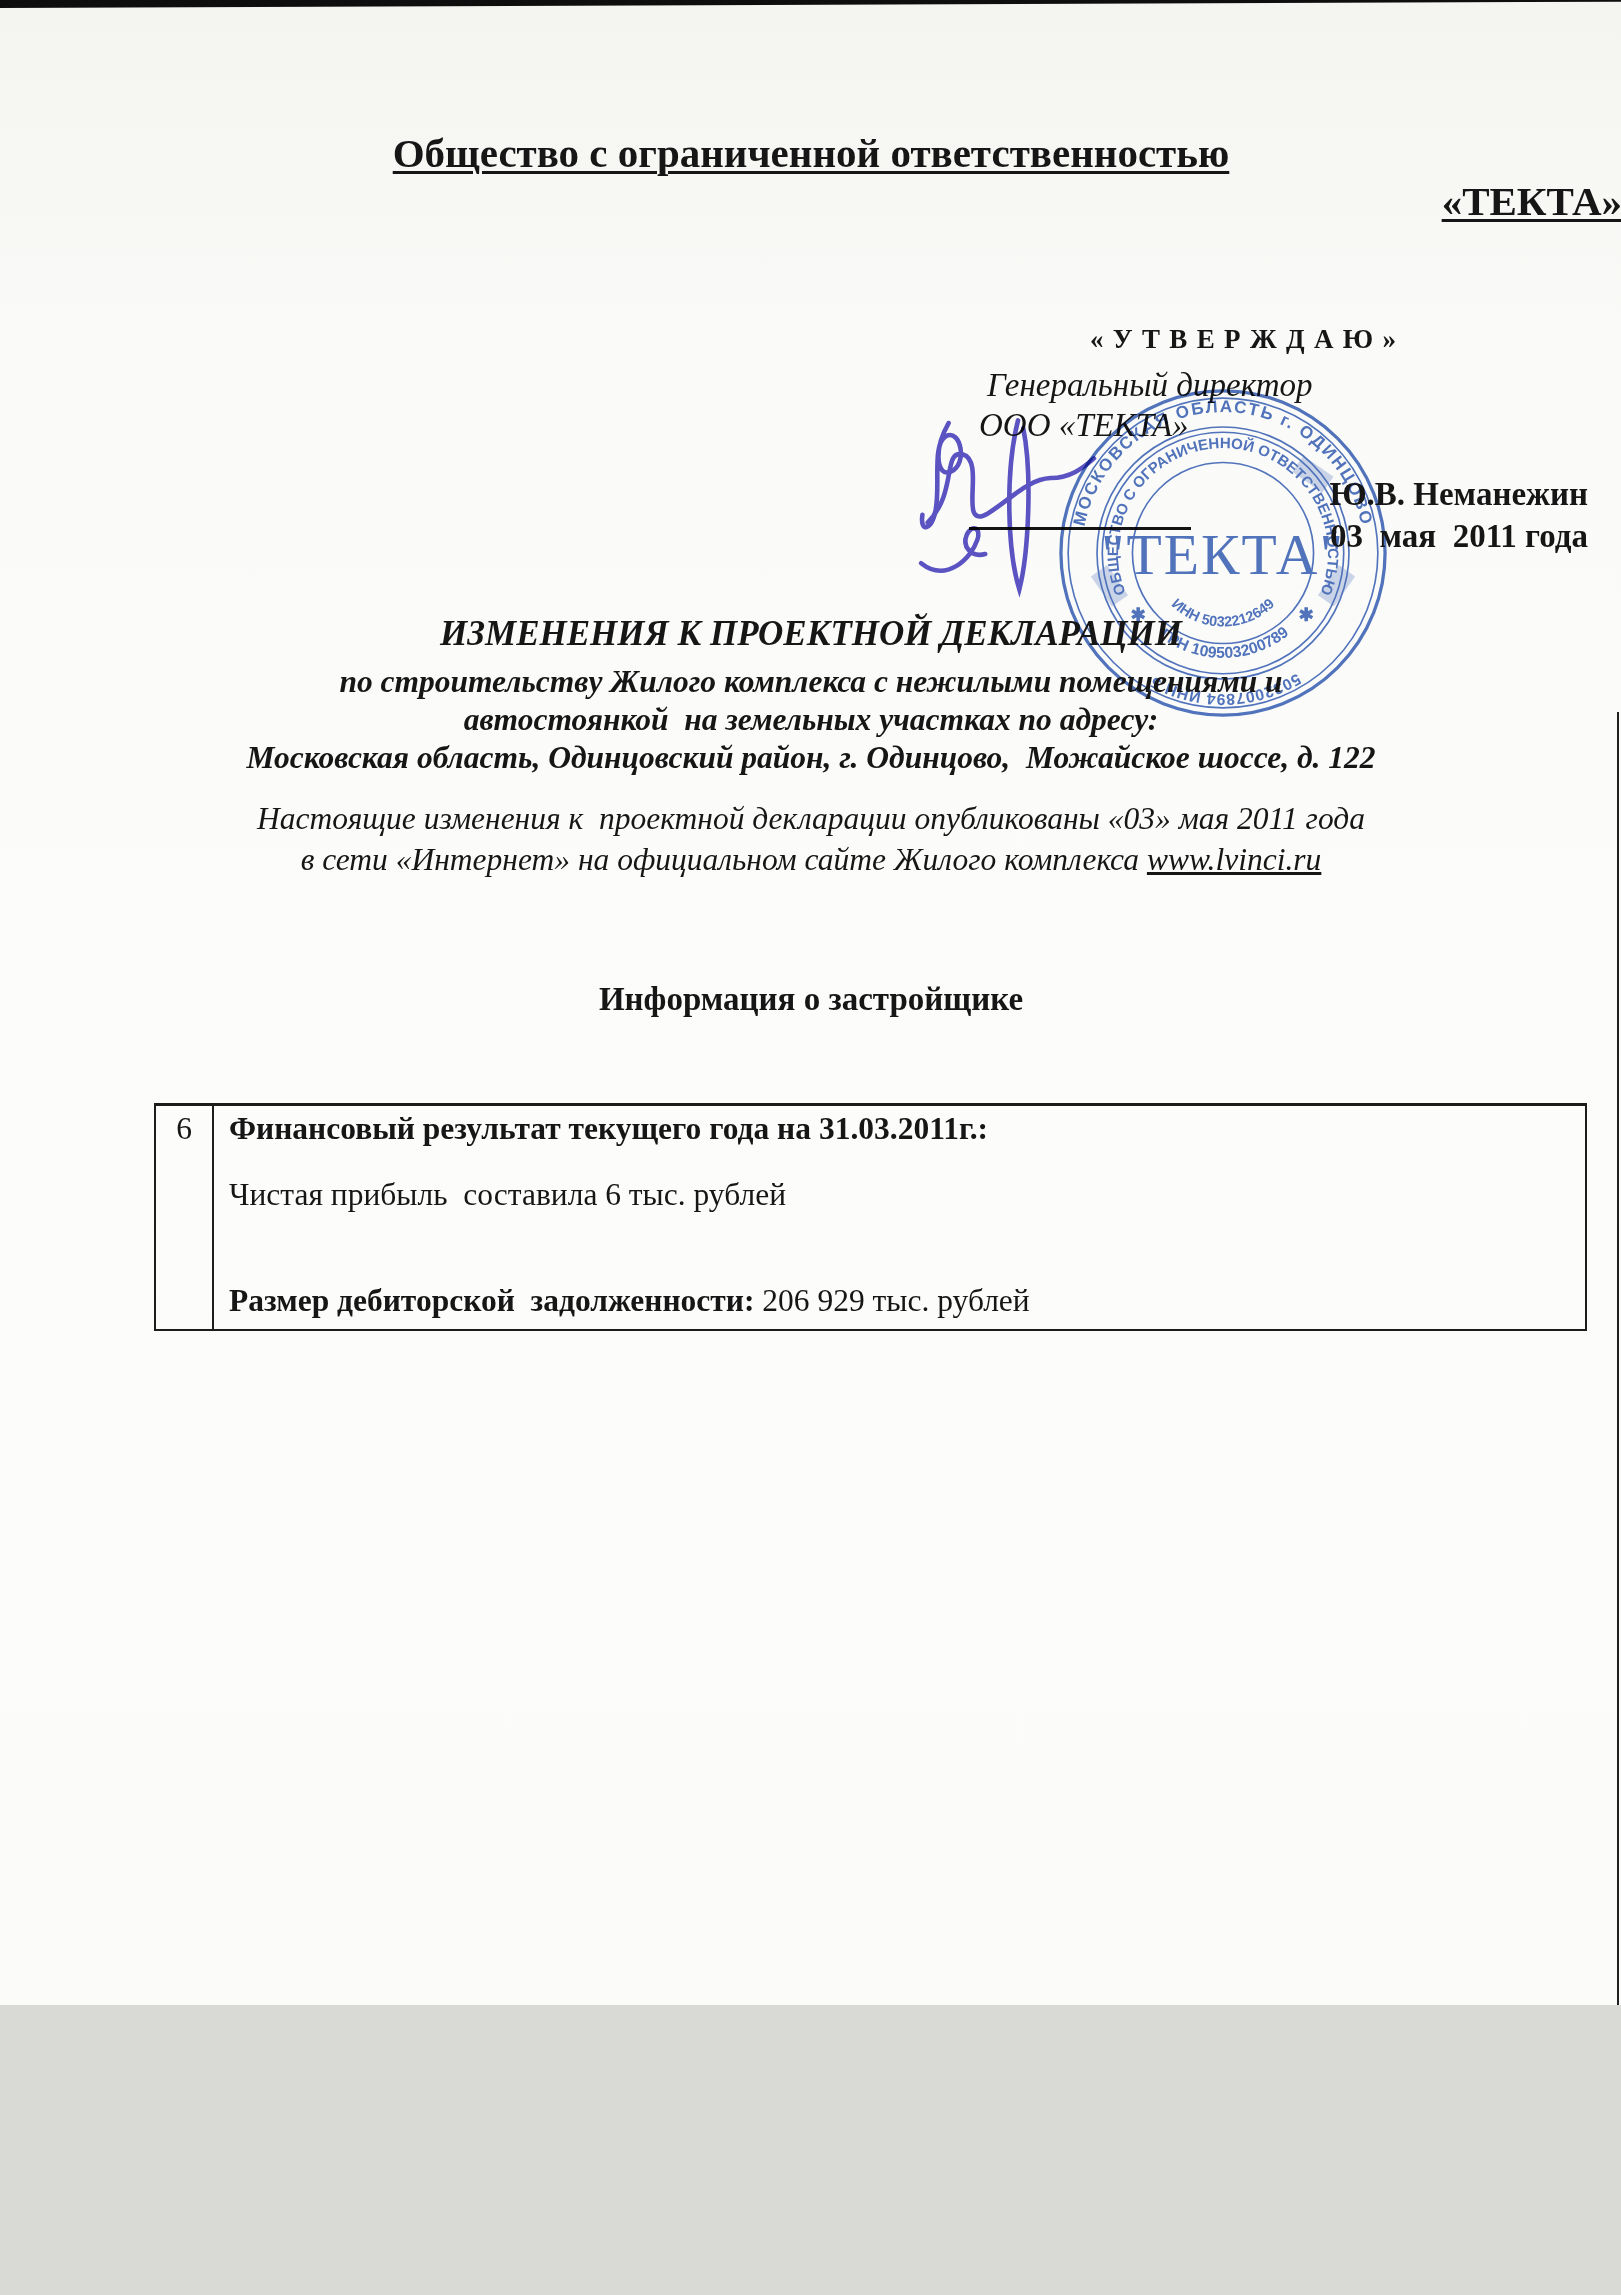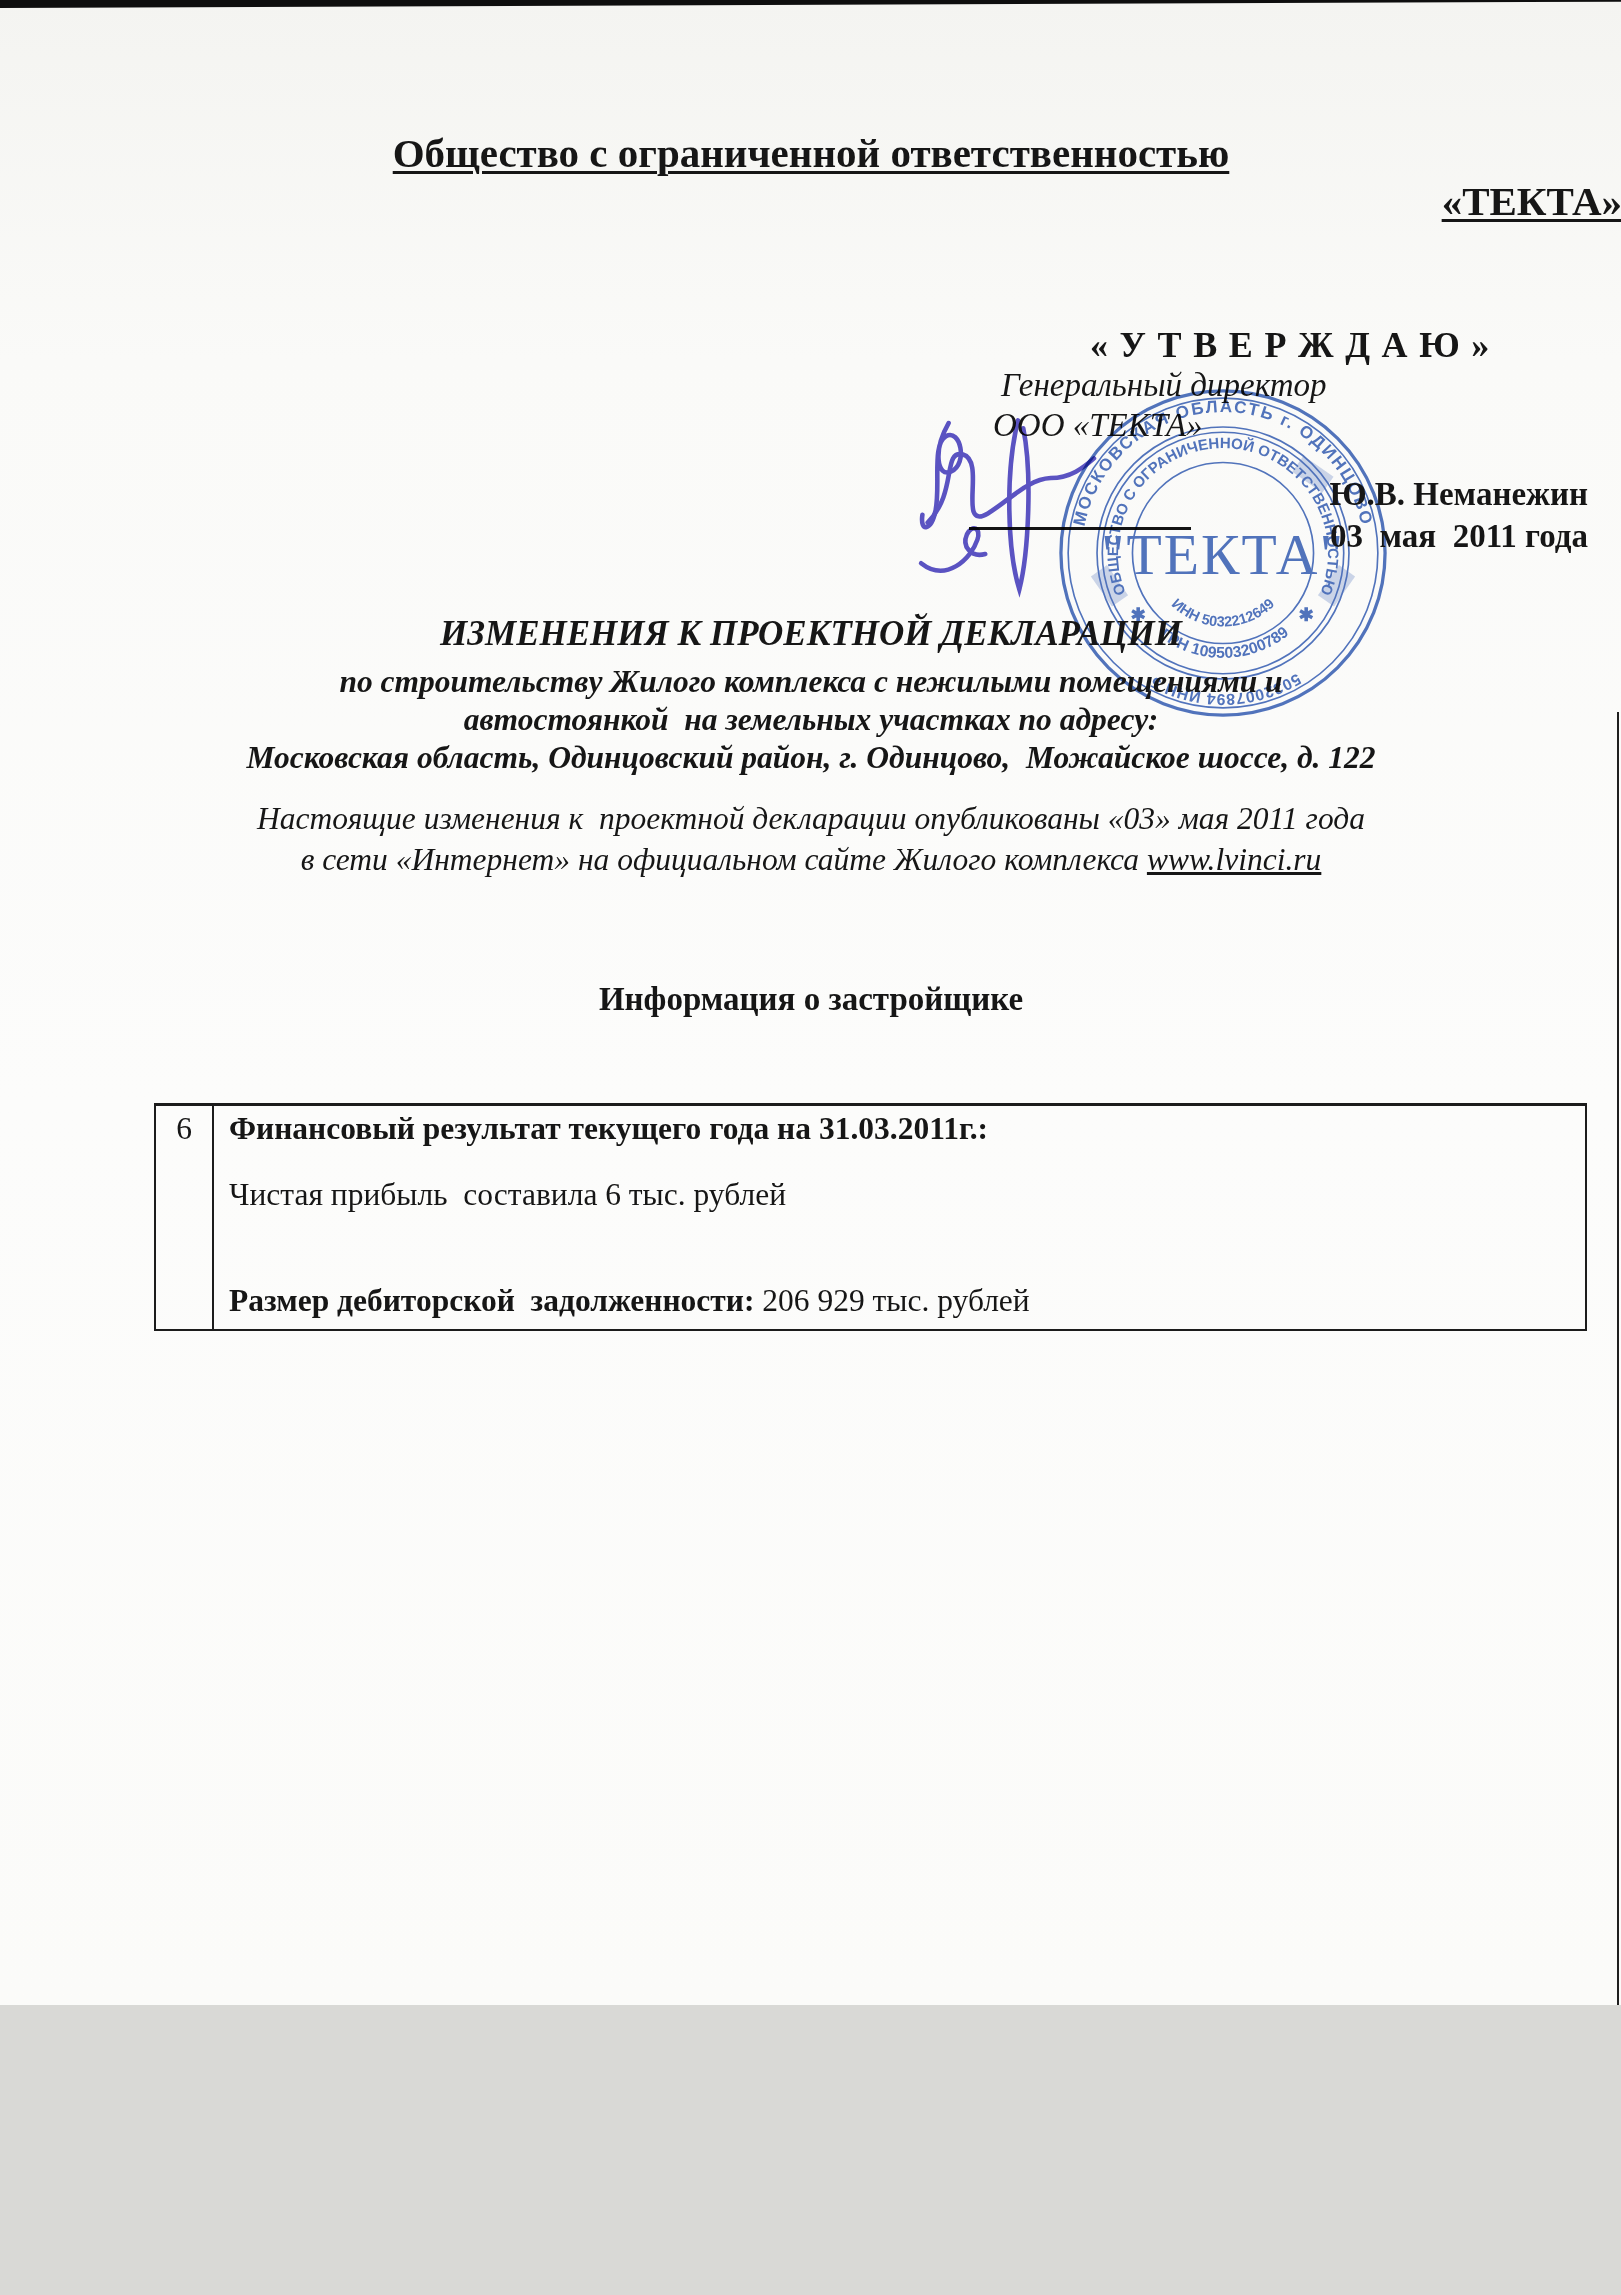--- a/index.html
+++ b/index.html
@@ -5,22 +5,22 @@
   html,body { margin:0; padding:0; background:#d9d9d6; }
   .page {
     position:relative; width:1622px; height:2005px; margin:0 auto;
     background:linear-gradient(180deg,#f4f4f1 0%,#fafaf8 18%,#fcfcfb 55%,#fbfbf9 100%);
     font-family:"Liberation Serif", serif; color:#161616; overflow:hidden;
   }
   .abs { position:absolute; white-space:pre-wrap; }
   .centered { left:0; width:1622px; text-align:center; }
   .title-line { font-size:41px; font-weight:bold; }
   .title-line u { text-decoration-thickness:3.3px; text-underline-offset:3.9px; }
-  .approve { font-size:36px; font-weight:bold; letter-spacing:1.3px; }
-  .italic { font-style:italic; font-size:33px;margin-left:14px; }
+  .approve { font-size:27px; font-weight:bold; letter-spacing:1.3px; }
+  .italic { font-style:italic; font-size:33px; }
   .signer { font-size:33px; font-weight:bold; }
   .decl-h { font-size:35px; font-weight:bold; font-style:italic; }
   .decl-l { font-size:31.5px; font-weight:bold; font-style:italic; }
   .pub-l { font-size:31.5px; font-style:italic; }
   .pub-l .lnk { text-decoration:underline; }
   .section-h { font-size:33px; font-weight:bold; }
   .sig-line { position:absolute; left:969px; top:527px; width:222px; height:3.3px; background:#141414; }
   .stamp-wrap { position:absolute; left:1057px; top:387px; width:332px; height:332px; opacity:.88; mix-blend-mode:multiply; }
   .sig-wrap { position:absolute; left:908px; top:394px; width:203px; height:210px; opacity:.92; mix-blend-mode:multiply; }
   .info-table {

